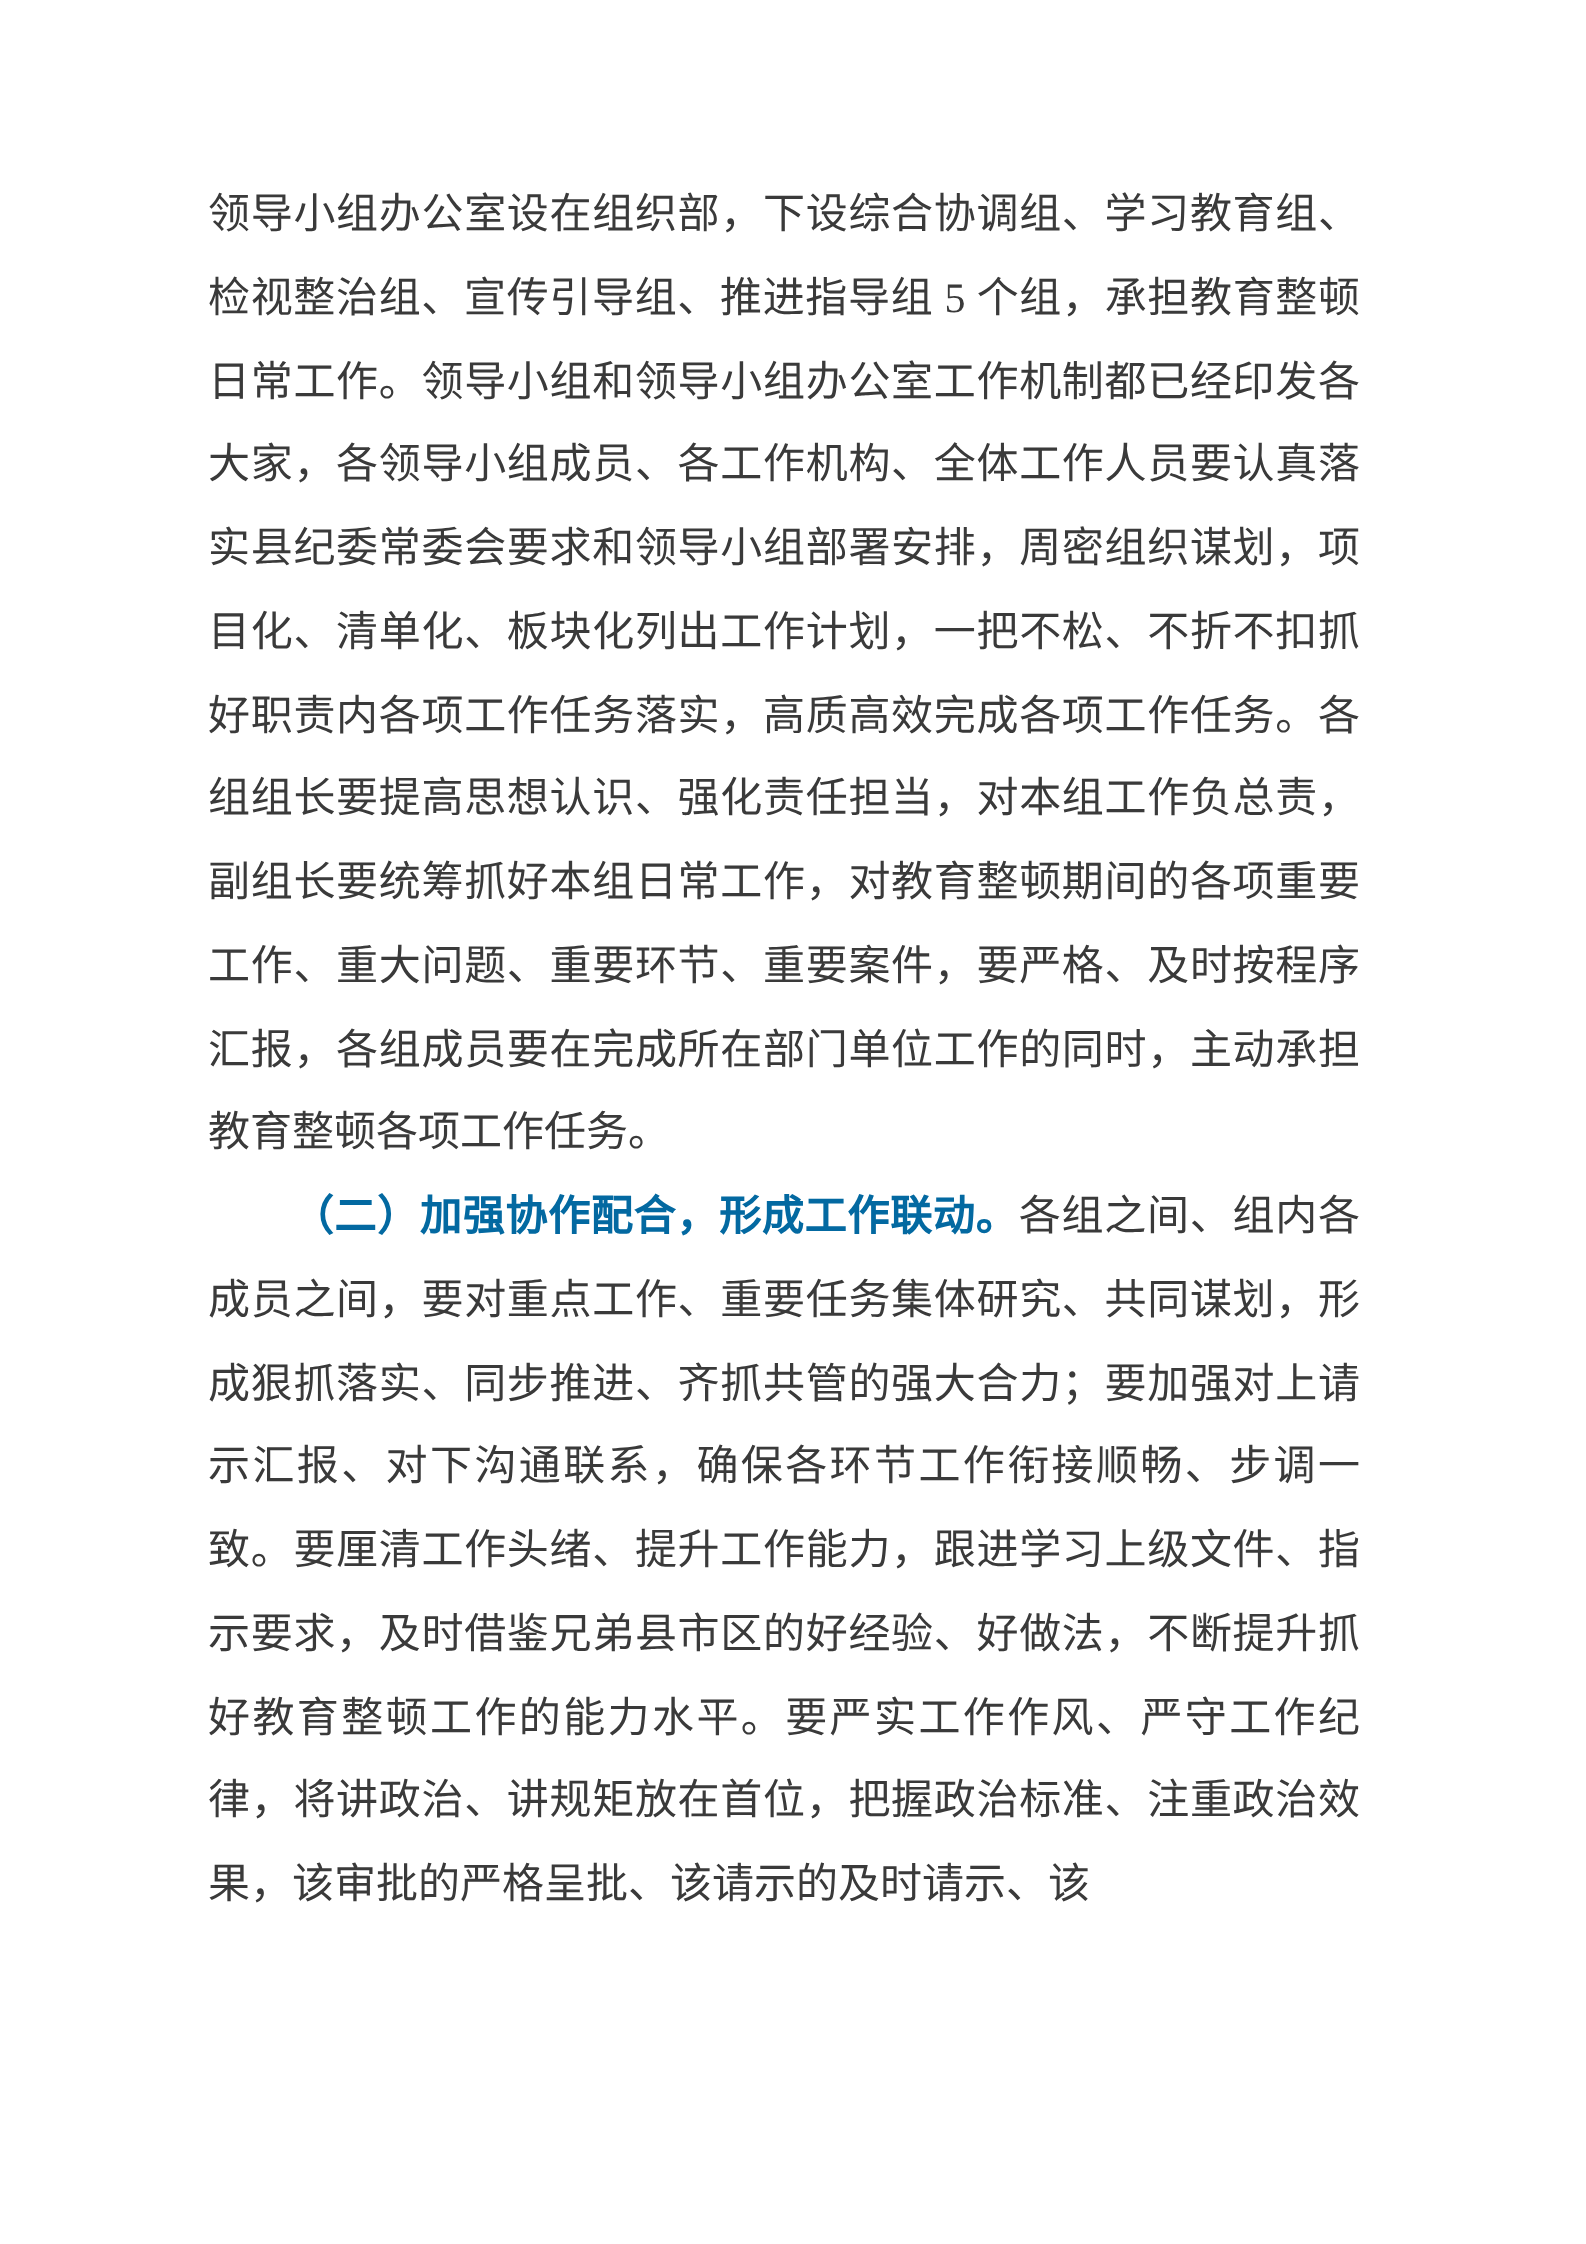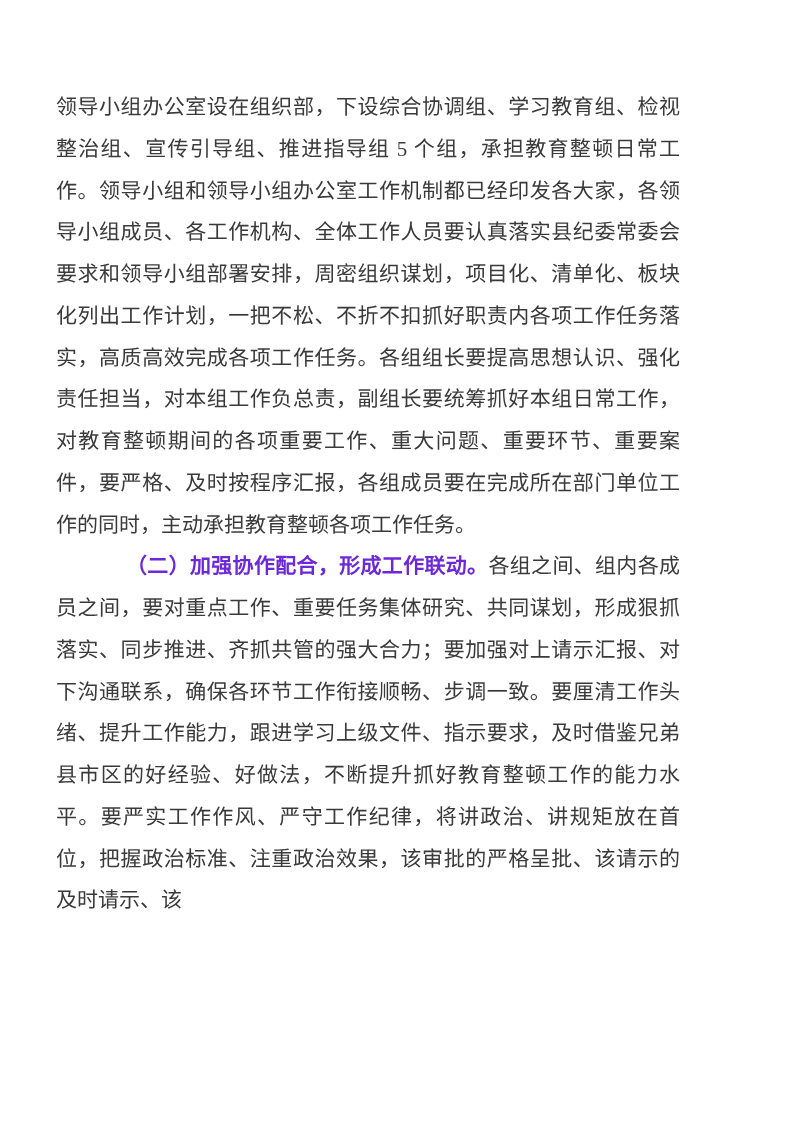--- a/index.html
+++ b/index.html
@@ -12,39 +12,38 @@
     width: 793px;
     height: 1122px;
     margin: 0 auto;
     background: #ffffff;
     overflow: hidden;
     font-family: "Liberation Serif", "DejaVu Serif", serif;
   }
   .doc-body {
     box-sizing: border-box;
     width: 793px;
-    padding: 87px 113px 0 56px;
+    padding: 87px 113px 0 104px;
     font-size: 21px;
     line-height: 41.75px;
     color: #3a3a3a;
     text-align: justify;
     text-justify: inter-ideograph;
     letter-spacing: 0;
   }
   .para {
     margin: 0;
     padding: 0;
   }
   .para.indent {
     text-indent: 2em;
   }
   .run-bold {
     font-weight: 700;
-    color: #6d28d9;
-    margin-left: 28px;
+    color: #0369a1;
   }
   .run-normal {
     font-weight: 400;
   }
 </style>
 </head>
 <body>
 
 <div class="page">
   <div class="doc-body">

